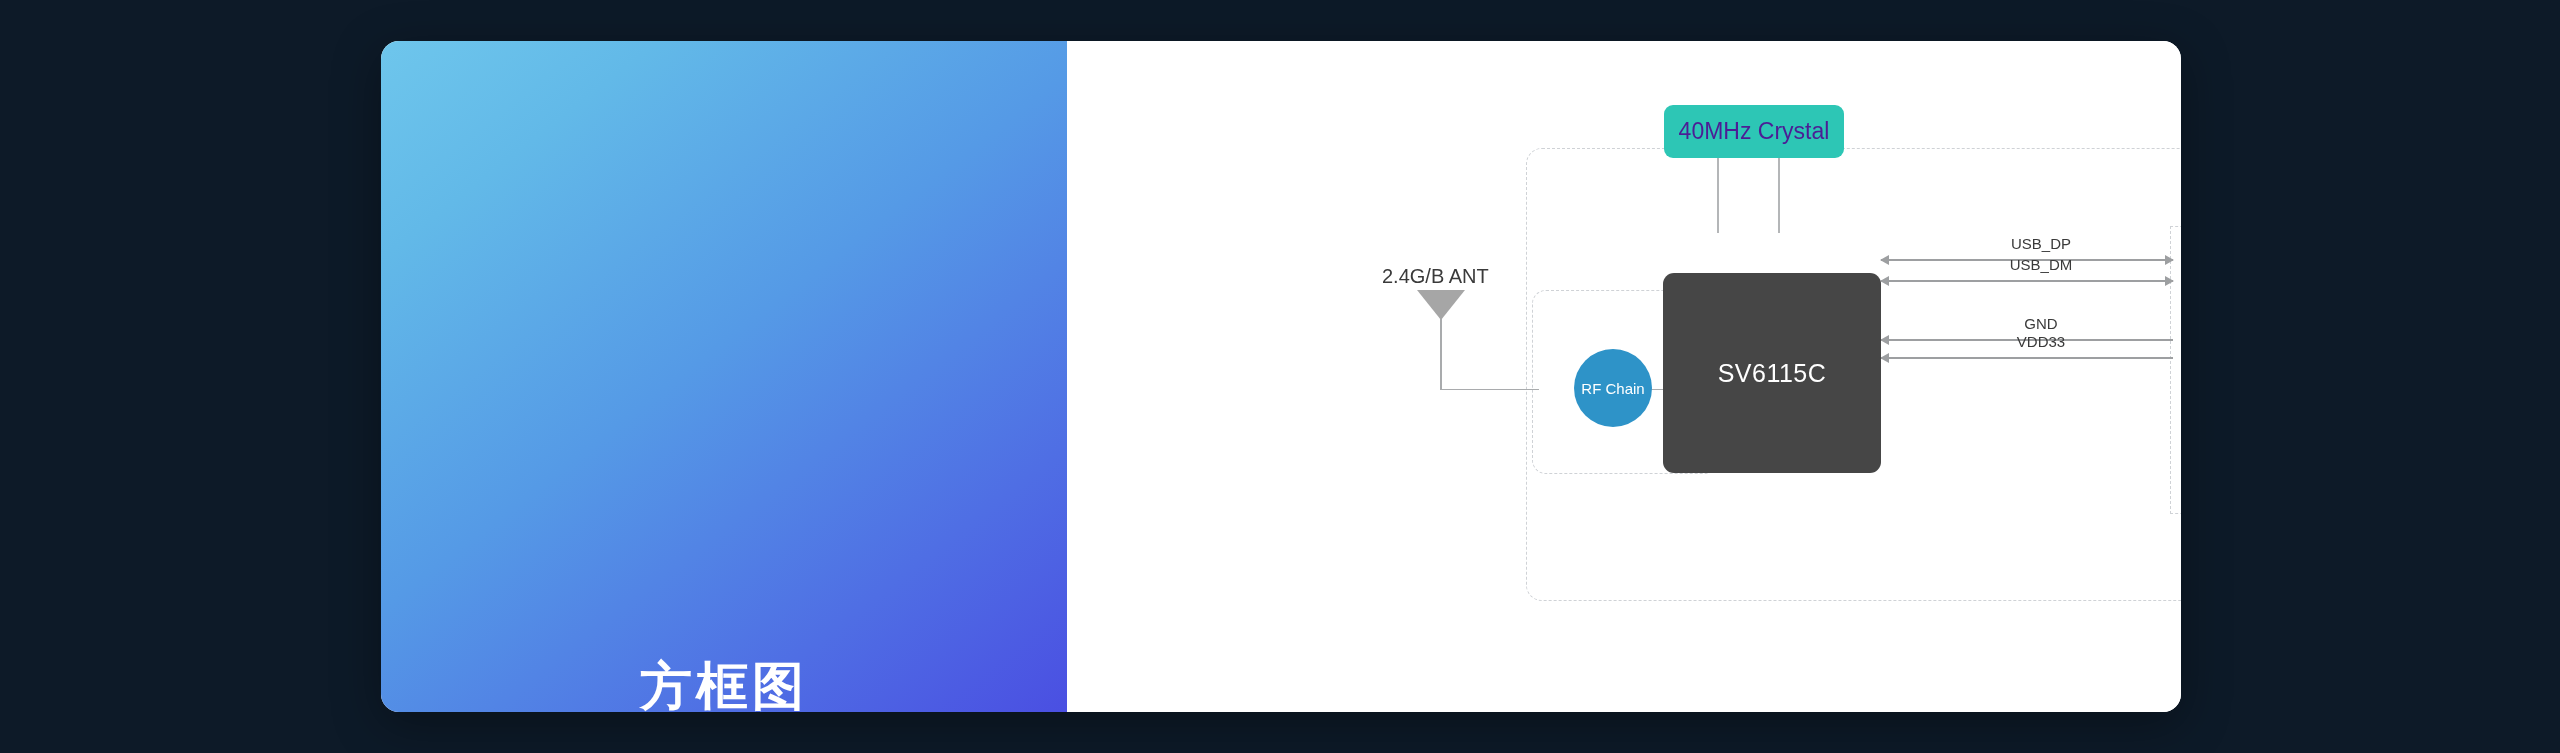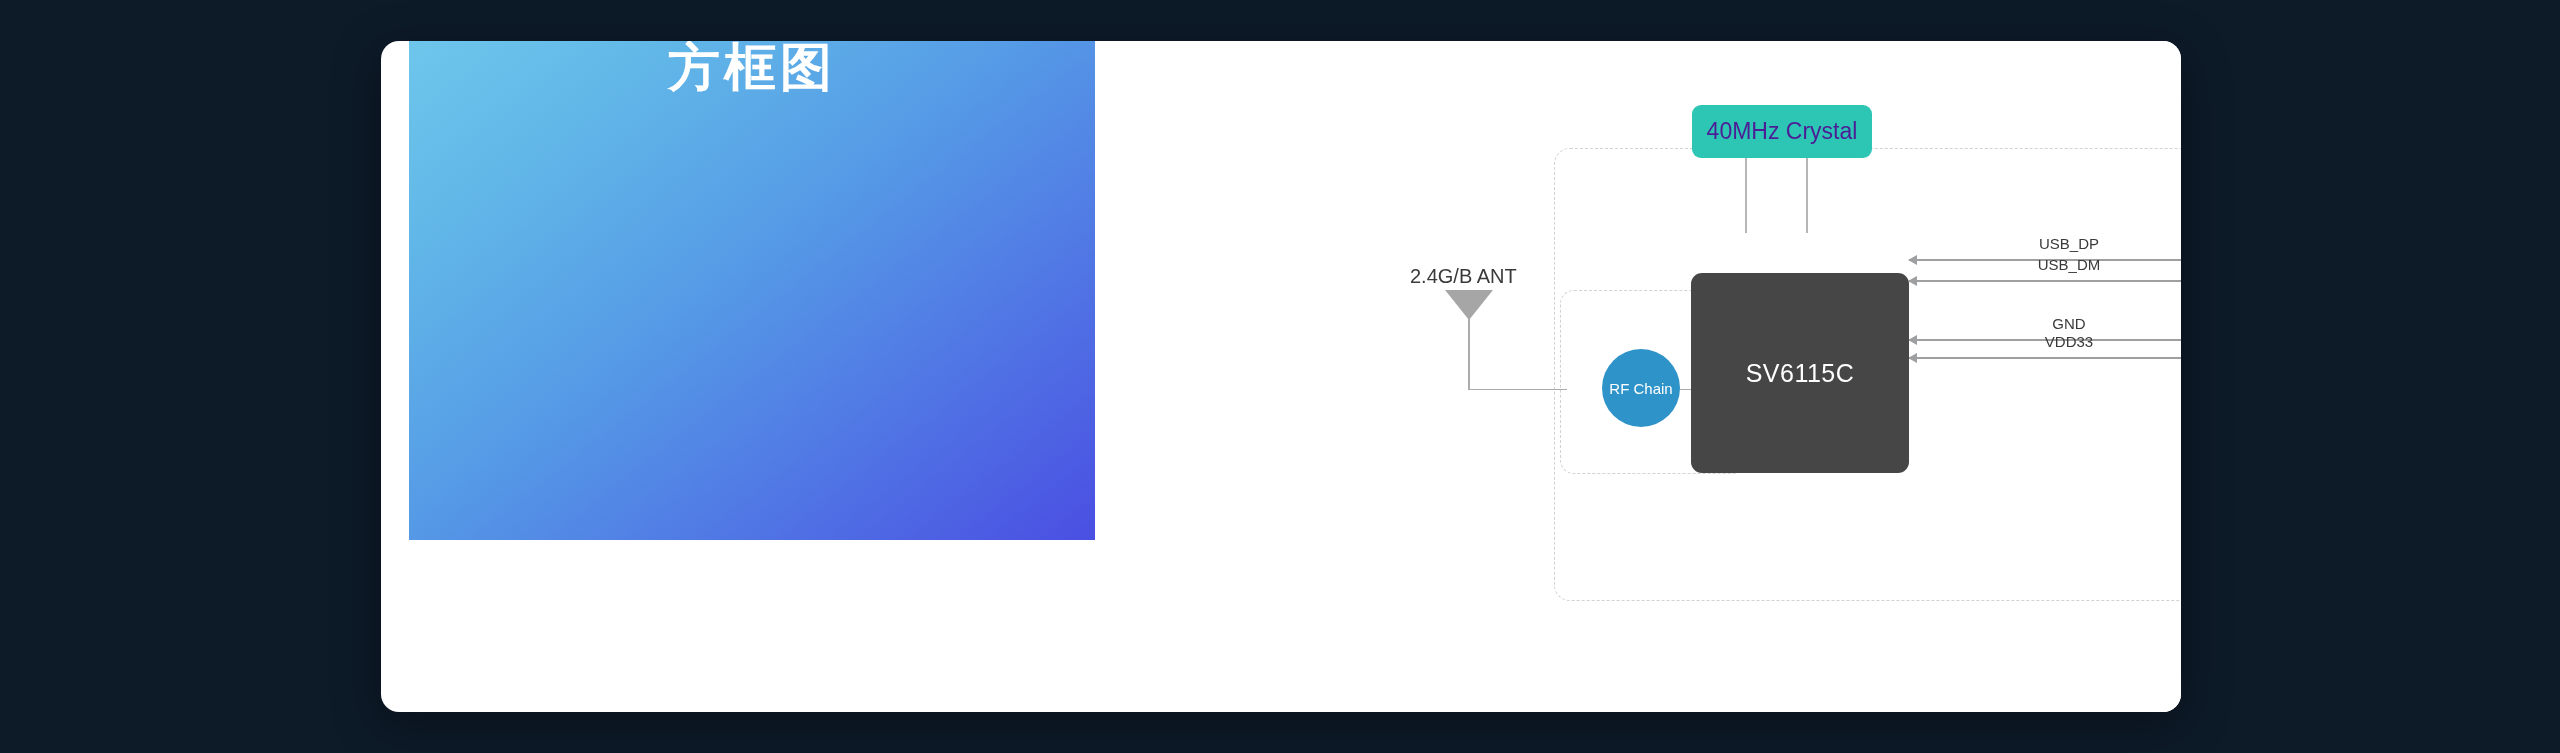--- a/index.html
+++ b/index.html
@@ -32,27 +32,26 @@
     overflow: hidden;
     display: flex;
     background: #ffffff;
     box-shadow: 0 12px 48px rgba(0,0,0,0.35);
   }
 
   
   .hero {
     position: relative;
     width: 686px;
-    height: 499px;
+    height: 671px;
     background: linear-gradient(142deg, #6ec6ec 0%, #62b9e8 18%, #559ae6 47%, #4f6ee4 78%, #4a4fe2 100%);
     display: flex;
-    align-items: flex-start;
+    align-items: flex-end;
     justify-content: center;
     flex: 0 0 686px;
-    margin-left: 28px;
   }
   .hero-title {
     color: #ffffff;
     font-size: 52px;
     font-weight: bold;
     letter-spacing: 4px;
     line-height: 1;
     user-select: none;
   }
 

